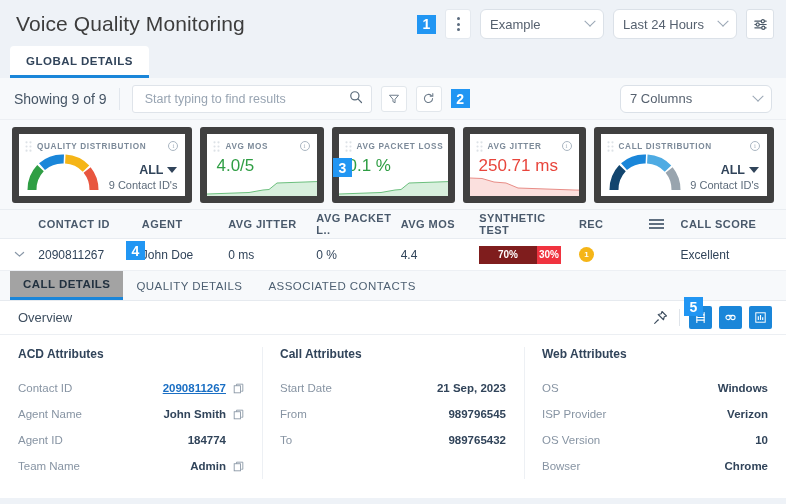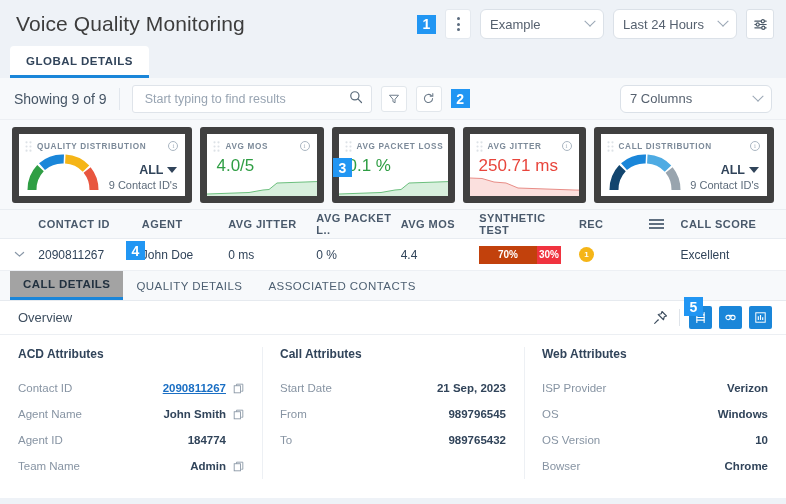--- a/index.html
+++ b/index.html
@@ -156,21 +156,21 @@
   .c-agent { width: 90px; }
   .c-jit   { width: 92px; }
   .c-pl    { width: 88px; }
   .c-mos   { width: 82px; }
   .c-syn   { width: 104px; }
   .c-rec   { width: 56px; }
   .c-menu  { width: 50px; display: flex; justify-content: center; }
   .c-score { width: 110px; }
 
   .syn-bar { display: flex; height: 18px; width: 82px; font-size: 10px; color: #fff; font-weight: 600; }
-  .syn-a { background: #c2410c; flex: 70; display:flex; align-items:center; justify-content:center; }
+  .syn-a { background: #7f1d1d; flex: 70; display:flex; align-items:center; justify-content:center; }
   .syn-b { background: #f0333f; flex: 30; display:flex; align-items:center; justify-content:center; }
   .rec-dot {
     width: 15px; height: 15px; border-radius: 50%; background: #f5b517;
     color: #fff; font-size: 8px; font-weight: 700;
     display:flex; align-items:center; justify-content:center;
   }
   .hamb { display:flex; flex-direction:column; gap:2.5px; }
   .hamb i { display:block; width: 15px; height: 1.6px; background: #5f6f80; }
 
   
@@ -561,26 +561,26 @@
         </div>
         <div class="attr-row">
           <span class="attr-k">To</span>
           <span class="attr-v">989765432</span>
         </div>
       </div>
 
       <div class="attr-col">
         <div class="attr-h">Web  Attributes</div>
         <div class="attr-row">
+          <span class="attr-k">OS</span>
+          <span class="attr-v">Windows</span>
+        </div>
+        <div class="attr-row">
           <span class="attr-k">ISP Provider</span>
           <span class="attr-v">Verizon</span>
-        </div>
-        <div class="attr-row">
-          <span class="attr-k">OS</span>
-          <span class="attr-v">Windows</span>
         </div>
         <div class="attr-row">
           <span class="attr-k">OS Version</span>
           <span class="attr-v">10</span>
         </div>
         <div class="attr-row">
           <span class="attr-k">Bowser</span>
           <span class="attr-v">Chrome</span>
         </div>
       </div>

